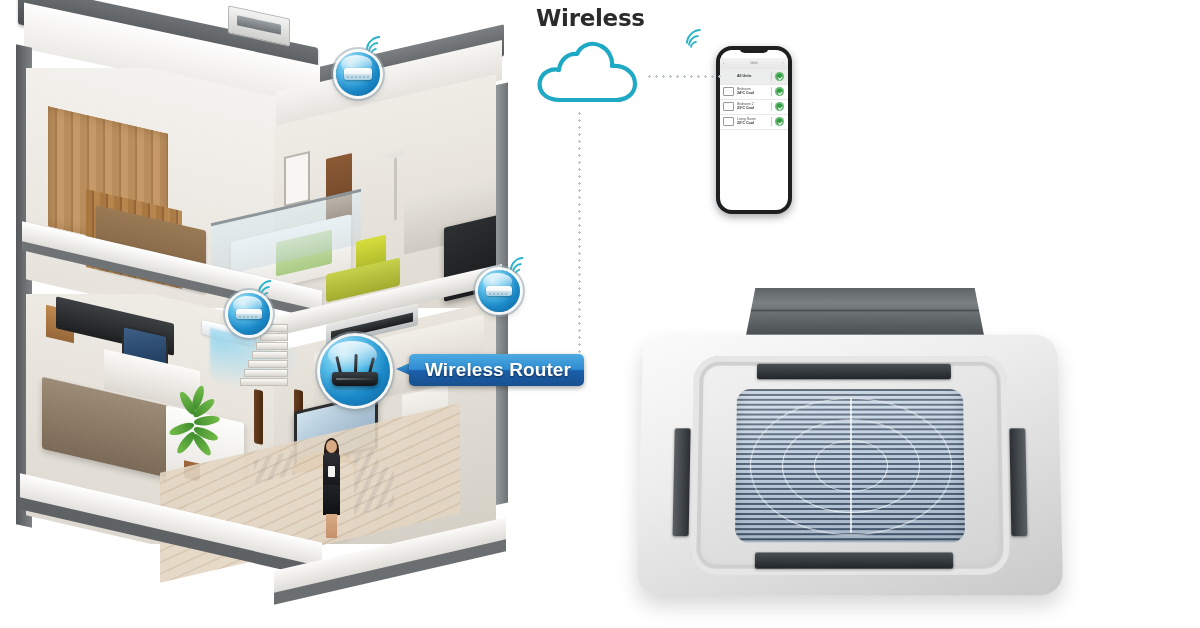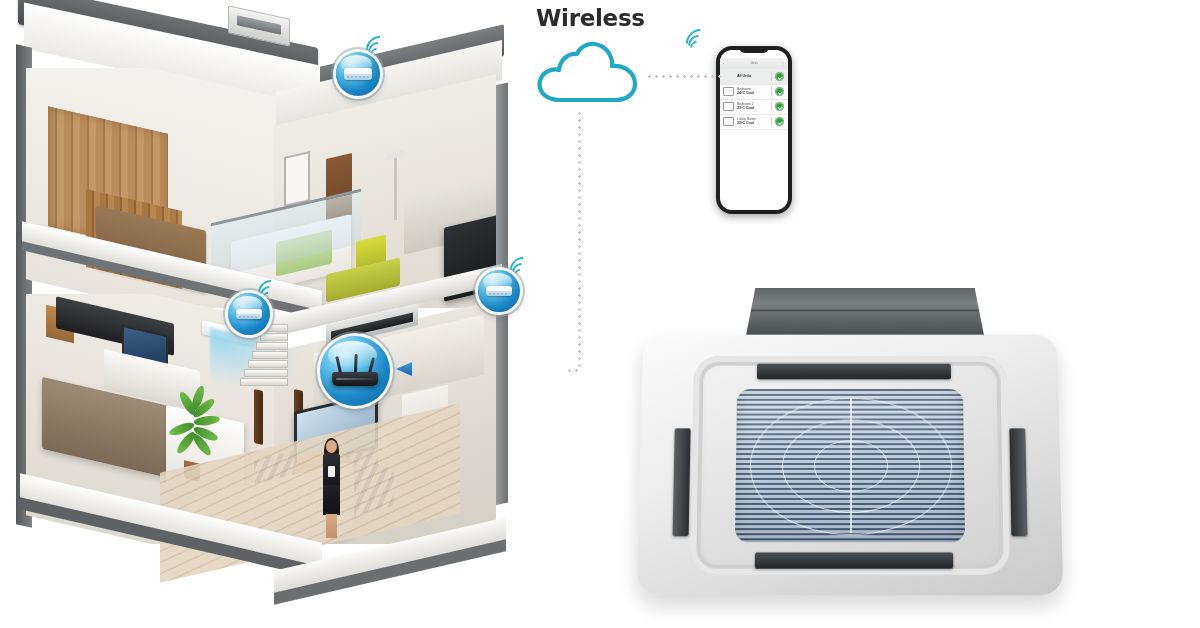--- a/index.html
+++ b/index.html
@@ -422,20 +422,23 @@
 
   <div class="badge" style="left:320px;top:336px;width:70px;height:70px;">
     <div class="router-glyph">
       <div class="ant a1"></div>
         <div class="ant a2"></div>
         <div class="ant a3"></div>
       <div class="router-body"></div>
     </div>
   </div>
   <div class="router-tail"></div>
+  <div class="router-label">
+    <span>Wireless Router</span>
+  </div>
 
   <div class="internet-title">Wireless</div>
 
   <div class="cloud">
     <svg width="110" height="66" viewBox="0 0 110 66">
       <path d="M26 60 C10 60 4 50 6 41 C8 32 18 28 25 30 C26 20 34 13 43 14
                C47 5 58 1 67 6 C75 10 79 19 78 26 C91 25 101 33 101 44
                C101 54 92 60 82 60 Z" fill="none" stroke="#1fa9c4" stroke-width="4.2" stroke-linejoin="round" stroke-linecap="round"></path>
     </svg>
   </div>

